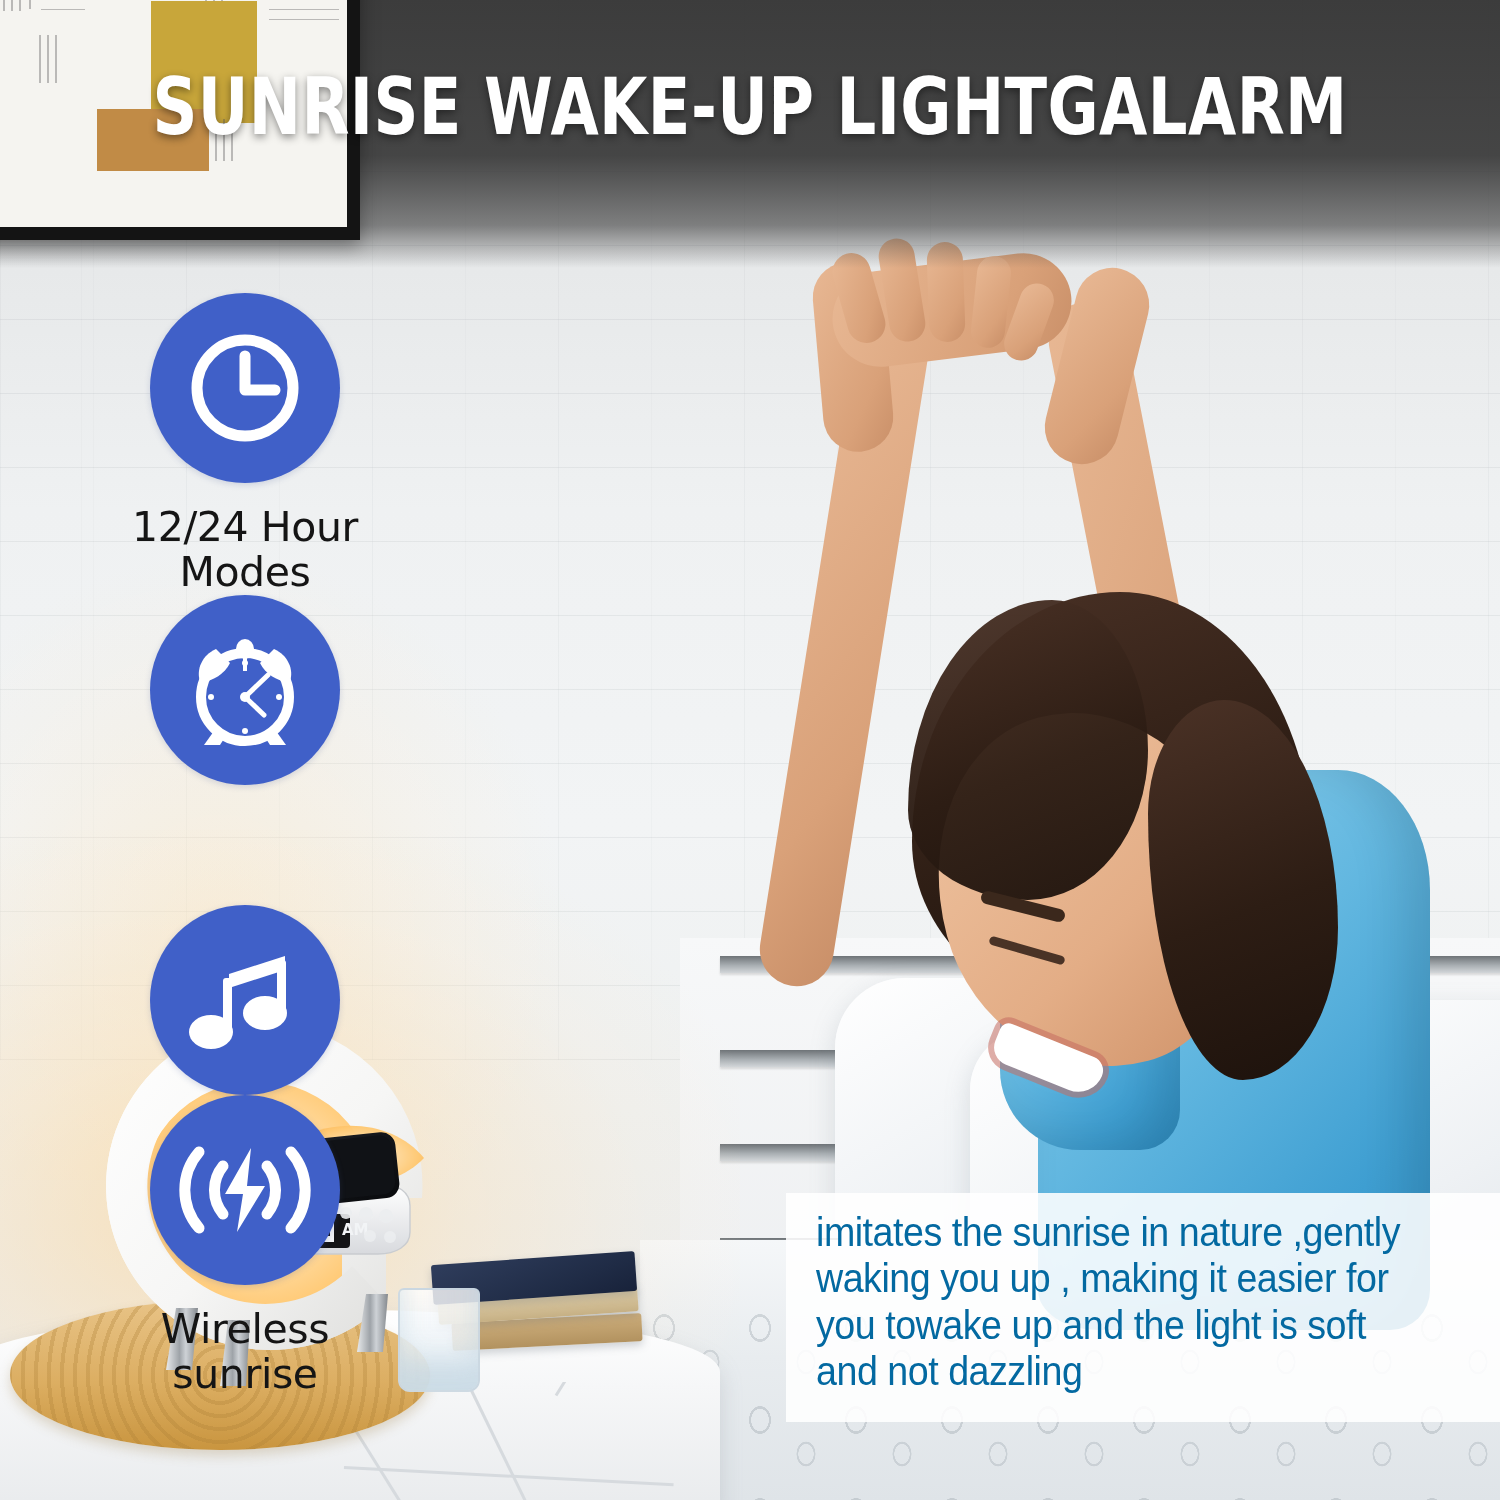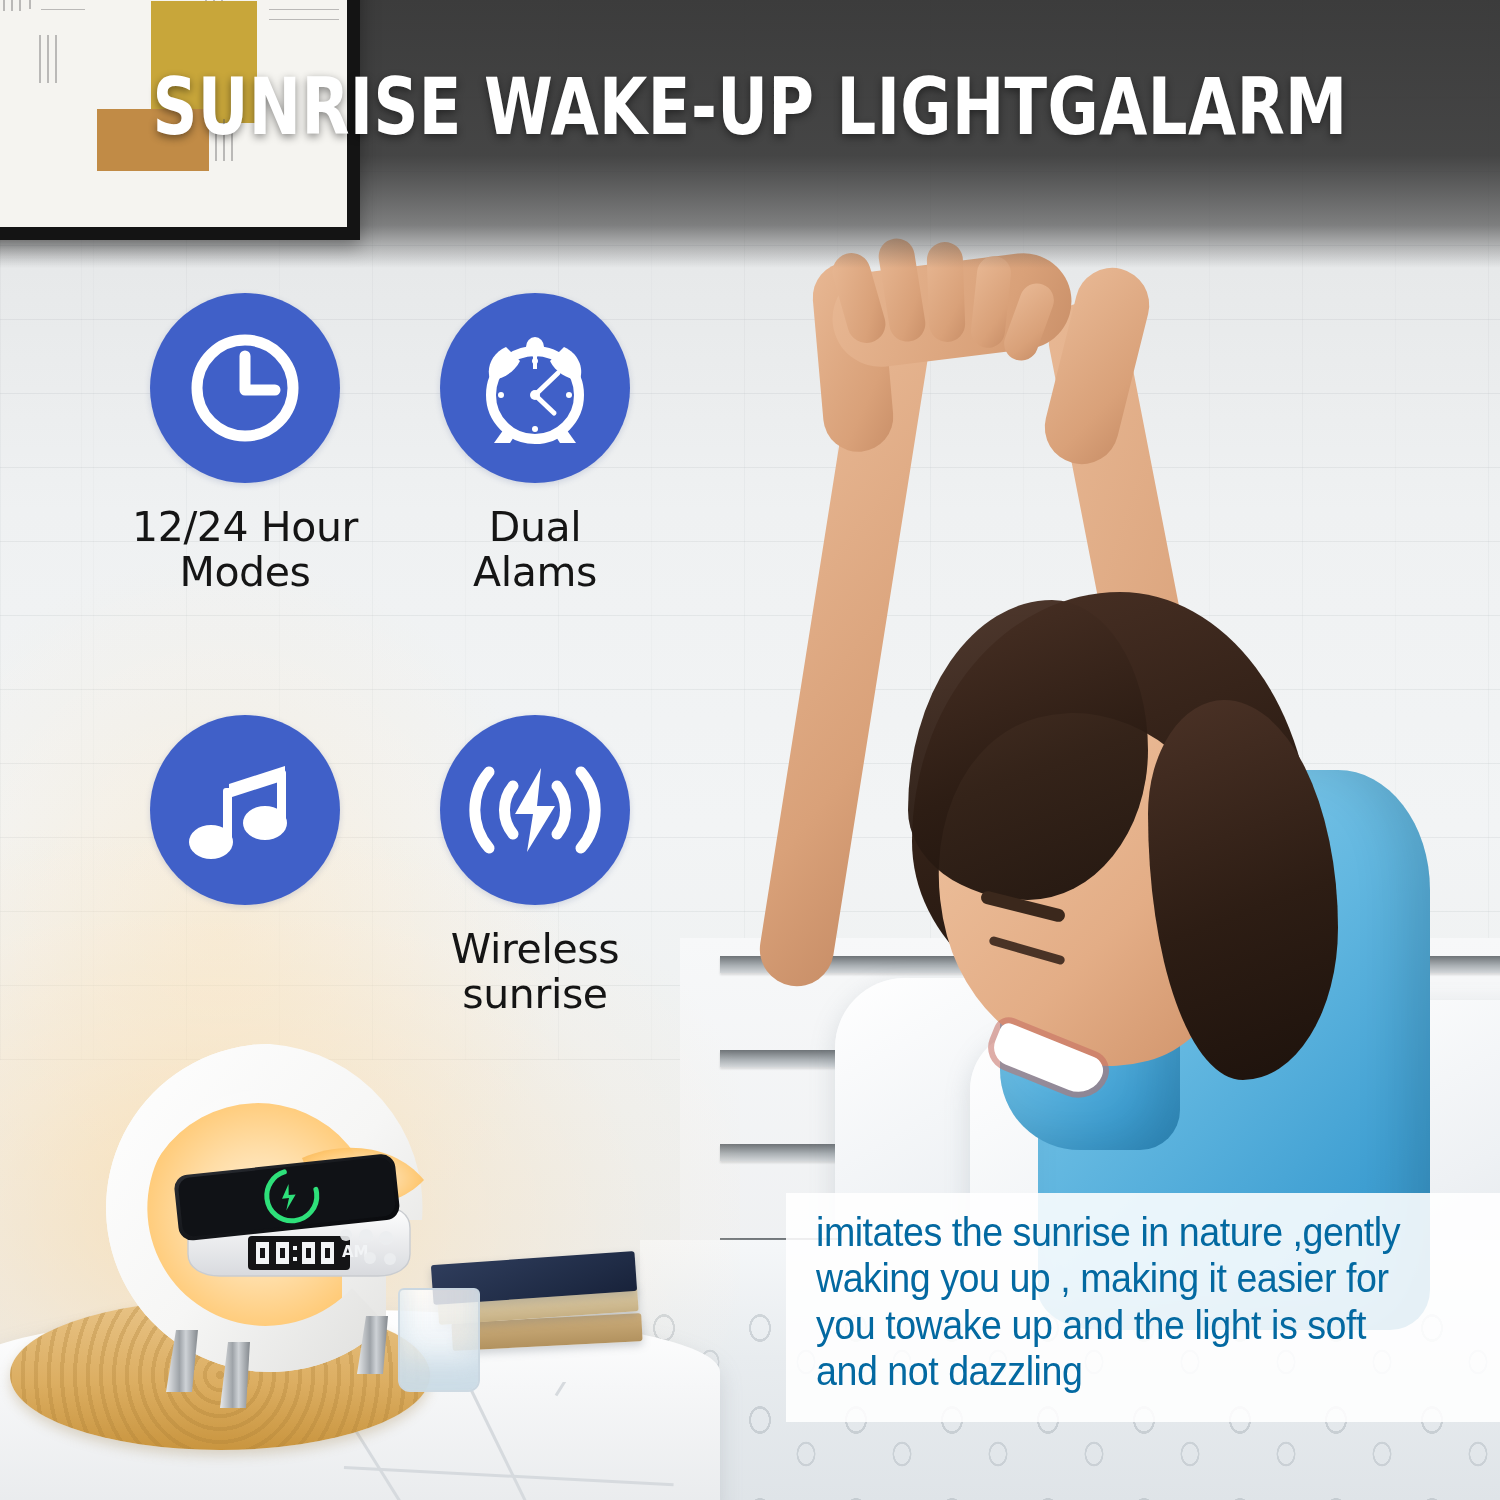--- a/index.html
+++ b/index.html
@@ -116,21 +116,21 @@
     position:absolute; background:#d6dade; height:3px; transform-origin:left center;
   }
   .mat {
     position:absolute; left:10px; top:1300px; width:420px; height:150px;
     border-radius:50%;
     background:
       repeating-radial-gradient(circle at 50% 50%, rgba(173,128,54,.30) 0px, rgba(173,128,54,.30) 4px, rgba(0,0,0,0) 4px, rgba(0,0,0,0) 13px),
       linear-gradient(180deg,#e8c386,#dcae62 55%,#c9953f);
     box-shadow:0 6px 12px rgba(150,120,60,.25);
   }
-  .lampwrap { position:absolute; left:80px; top:1030px; width:380px; height:390px; }
+  .lampwrap { position:absolute; left:80px; top:1008px; width:380px; height:390px; }
   .glass {
     position:absolute; left:398px; top:1288px; width:82px; height:104px;
     border-radius:6px 6px 12px 12px;
     background:linear-gradient(180deg,rgba(255,255,255,.80),rgba(222,233,240,.92));
     border:2px solid rgba(198,212,222,.85);
     box-shadow:inset 0 -30px 26px rgba(190,210,224,.6);
   }
   .book {
     position:absolute; border-radius:3px;
     box-shadow:0 4px 9px rgba(90,100,110,.28);
@@ -148,21 +148,21 @@
     transform:scaleX(.80);
     transform-origin:center top;
     white-space:nowrap;
     text-shadow:0 3px 10px rgba(0,0,0,.45);
   }
 
   
   .features {
     position:absolute; left:100px; top:293px; width:580px;
   }
-  .frow { display:flex; }
+  .frow { display:flex;flex-direction:column; }
   .fcell { width:290px; text-align:center; }
   .fcell .badge {
     width:190px; height:190px; border-radius:50%;
     margin:0 auto;
     display:flex; align-items:center; justify-content:center;
     box-shadow:0 2px 6px rgba(70,90,150,.20);
   }
   .fcell .flabel {
     margin-top:22px;
     font-family:"DejaVu Sans", sans-serif;
@@ -444,22 +444,20 @@
                 <circle cx="65" cy="106" r="3"></circle>
                 <circle cx="31" cy="72" r="3"></circle>
                 <circle cx="99" cy="72" r="3"></circle>
               </g>
               <path d="M65 72 L88 50" stroke="#fff" stroke-width="5" stroke-linecap="round"></path>
               <path d="M65 72 L84 90" stroke="#fff" stroke-width="5" stroke-linecap="round"></path>
               <circle cx="65" cy="72" r="5" fill="#fff"></circle>
             </svg>
           </span>
         </div>
-        <div class="flabel">Dual
-Alams</div>
       </div>
     </div>
 
     <div class="frow second">
 
       <div class="fcell">
         <div class="badge" style="background:#4060c8;">
           <span>
             <svg width="120" height="120" viewBox="0 0 120 120">
               <g fill="#fff">

